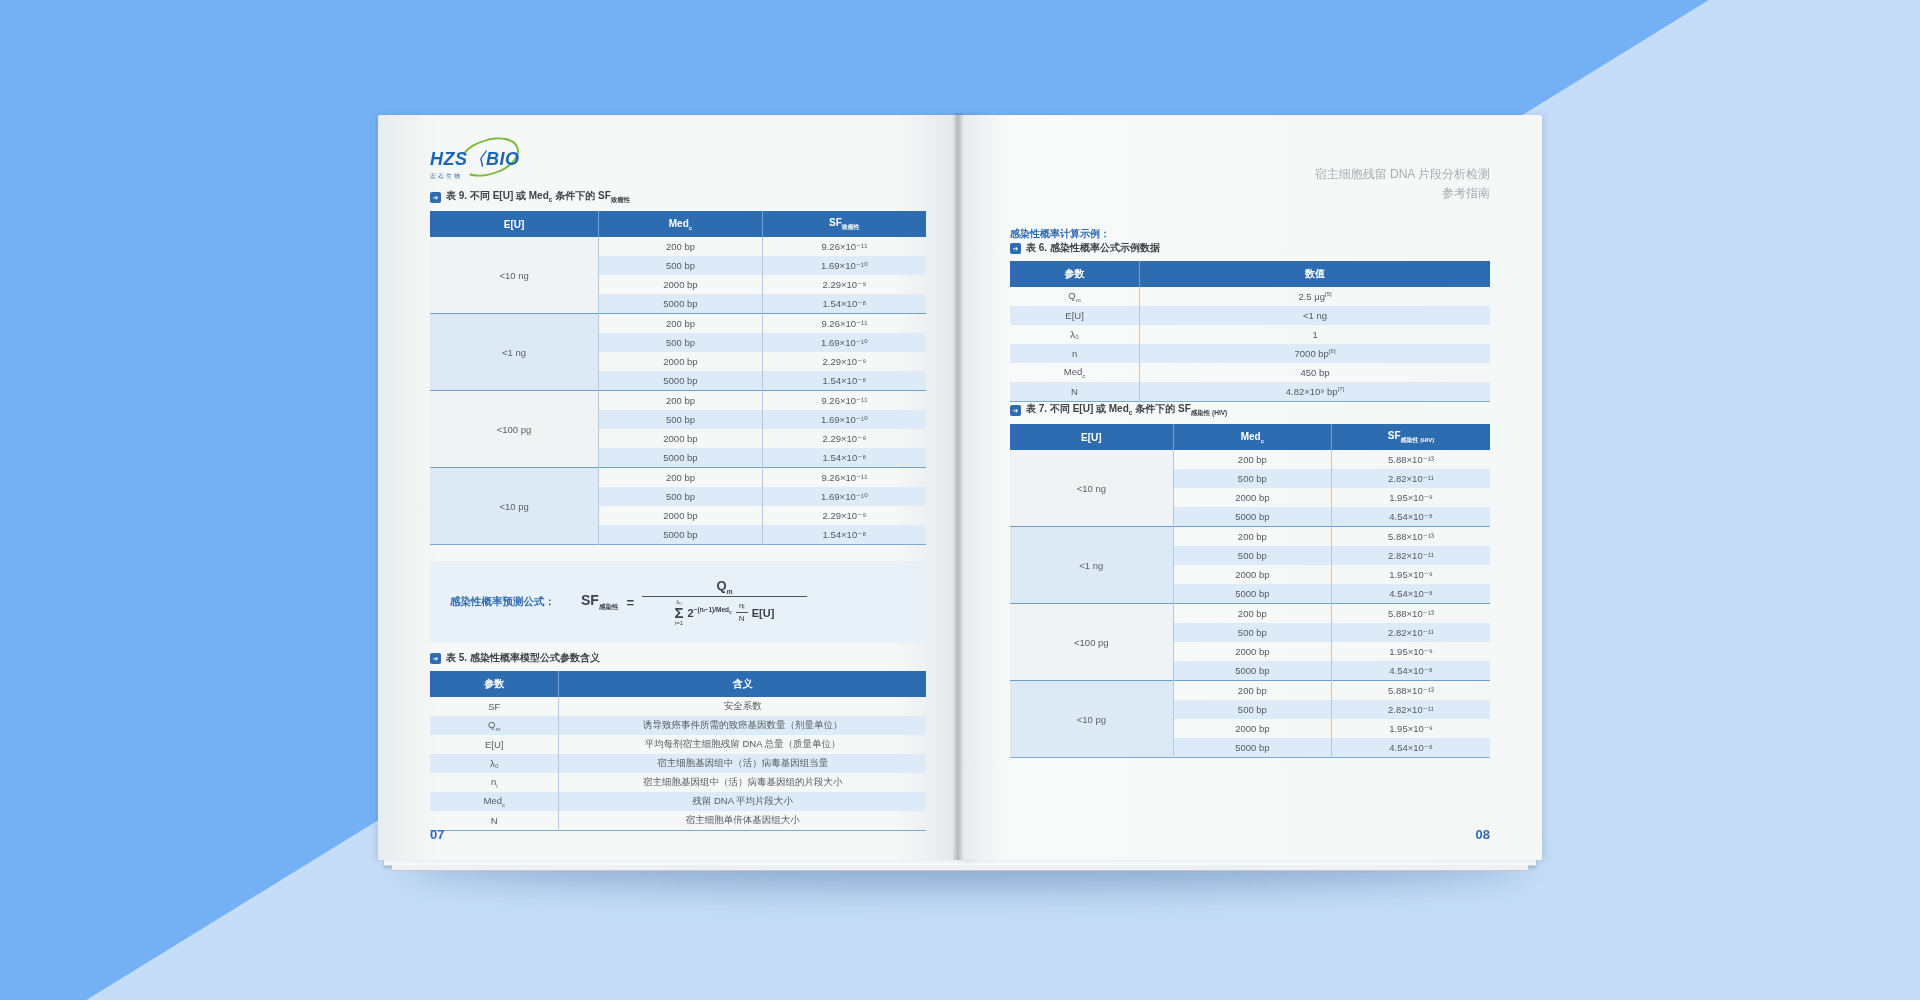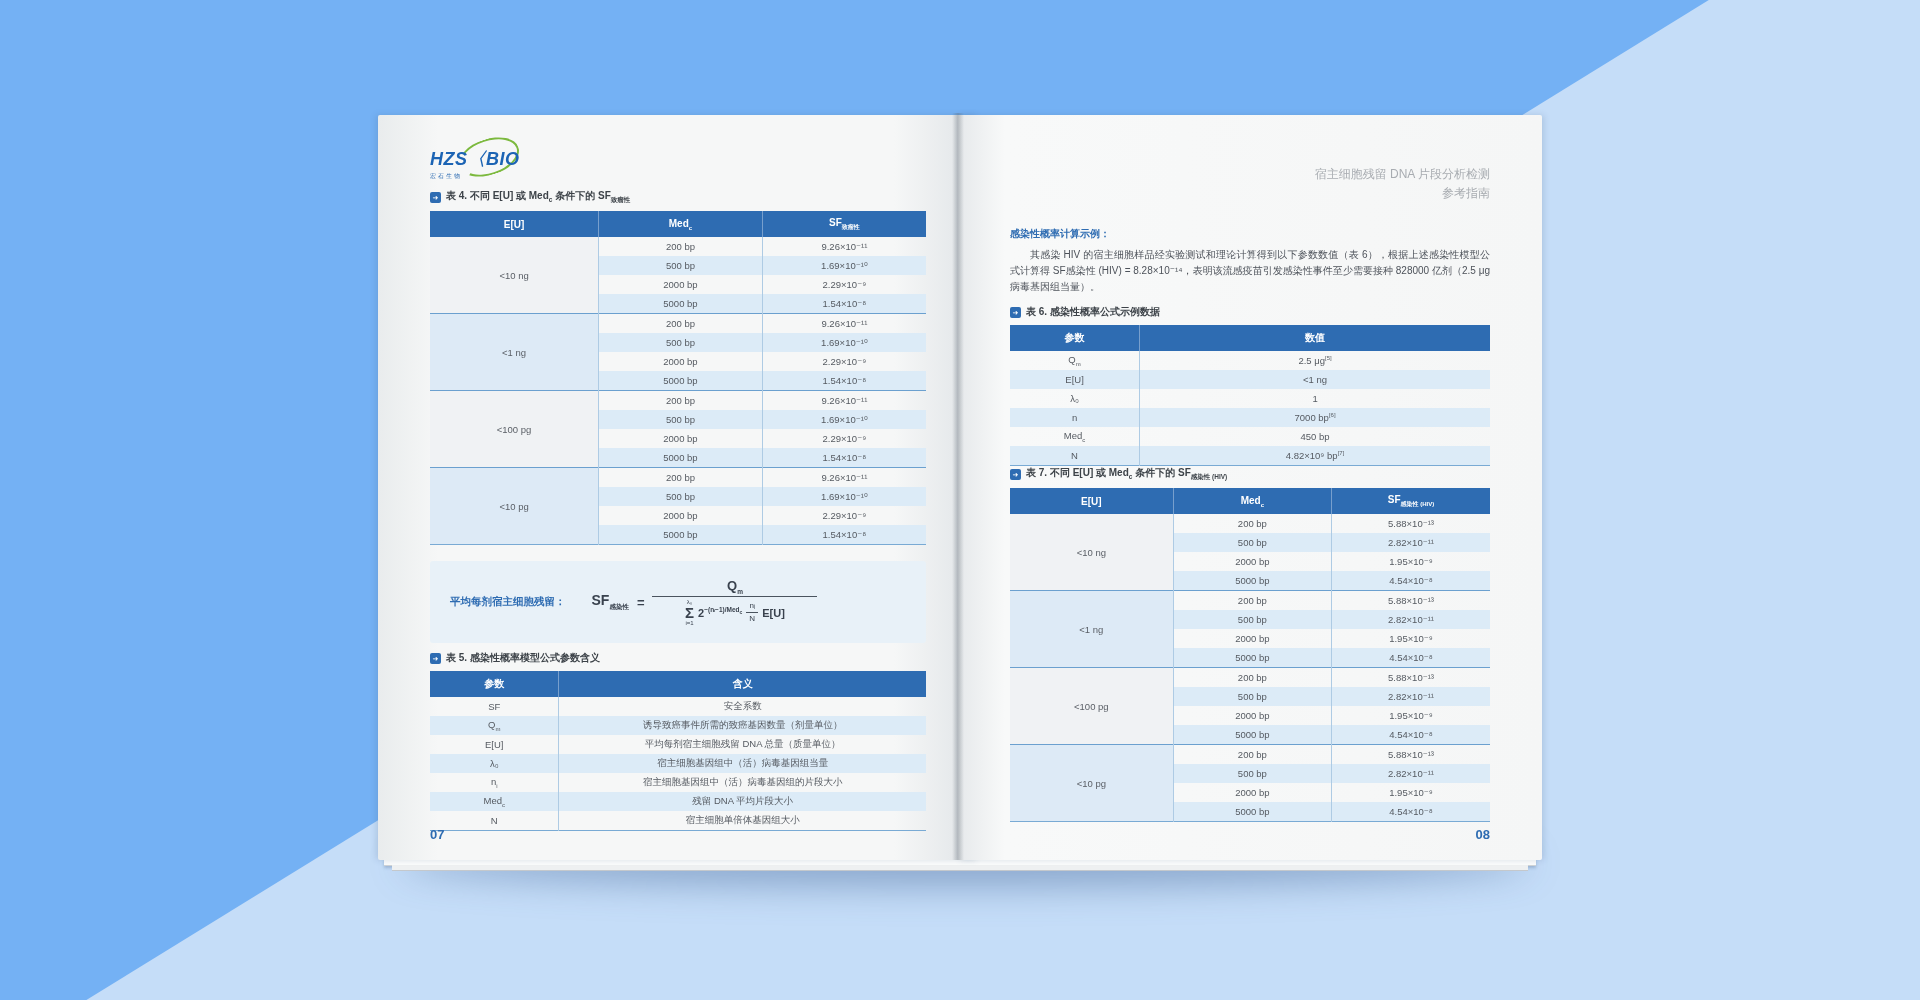--- a/index.html
+++ b/index.html
@@ -82,21 +82,21 @@
   <div class="page page-left">
     <div class="content">
       <div class="logo">
         <div class="logo-swoosh"></div>
         <div class="logo-text"><span>HZS</span>〈<span>BIO</span></div>
         <div class="logo-sub">宏石生物</div>
       </div>
 
       <div class="caption">
         <span class="chip">➜</span>
-        <span><span>表 4. 不同 E[U] 或 Med</span><sub>c</sub><span> 条件下的 SF</span><sub>致瘤性</sub></span>
+        <span><span>表 9. 不同 E[U] 或 Med</span><sub>c</sub><span> 条件下的 SF</span><sub>致瘤性</sub></span>
       </div>
 
       <table class="tbl grouped" id="t4">
         <colgroup>
             <col style="width:34%">
             <col style="width:33%">
             <col style="width:33%">
           </colgroup>
         <thead>
           <tr>
@@ -177,21 +177,21 @@
               <td>2.29×10⁻⁹</td>
             </tr>
             <tr>
               <td>5000 bp</td>
               <td>1.54×10⁻⁸</td>
             </tr>
           </tbody>
         </table>
 
       <div class="formula-panel">
-        <span class="formula-label">平均每剂宿主细胞残留：</span>
+        <span class="formula-label">感染性概率预测公式：</span>
         <span class="formula">
           <span class="sf"><span>SF</span><sub>感染性</sub></span>
           <span class="eq">=</span>
           <span class="frac">
             <span class="num"><span>Q</span><sub>m</sub></span>
             <span class="bar" style="width:165px"></span>
             <span class="den">
               <span class="sigma">
                   <span class="lim">λ₀</span>
                   <span class="s">Σ</span>
@@ -261,21 +261,20 @@
   </div>
 
   <div class="page page-right">
     <div class="content">
       <div class="running-header">
         <div>宿主细胞残留 DNA 片段分析检测</div>
         <div>参考指南</div>
       </div>
 
       <div class="section-heading">感染性概率计算示例：</div>
-      <p class="para">其感染 HIV 的宿主细胞样品经实验测试和理论计算得到以下参数数值（表 6），根据上述感染性模型公式计算得 SF感染性 (HIV) = 8.28×10⁻¹⁴，表明该流感疫苗引发感染性事件至少需要接种 828000 亿剂（2.5 μg 病毒基因组当量）。</p>
 
       <div class="caption">
         <span class="chip">➜</span>
         <span>表 6. 感染性概率公式示例数据</span>
       </div>
 
       <table class="tbl" id="t6">
         <colgroup>
             <col style="width:27%">
             <col style="width:73%">

